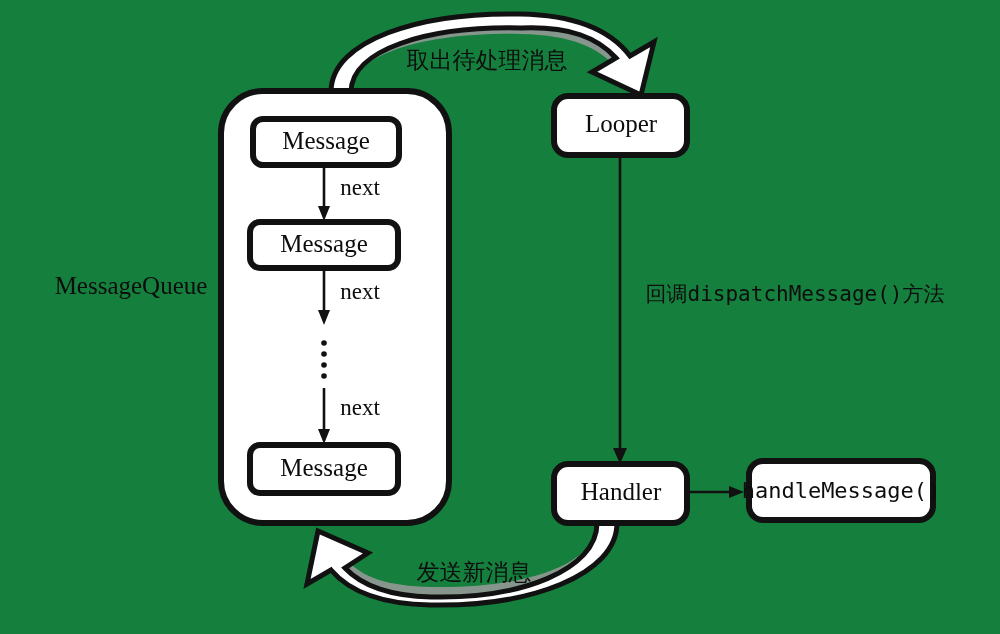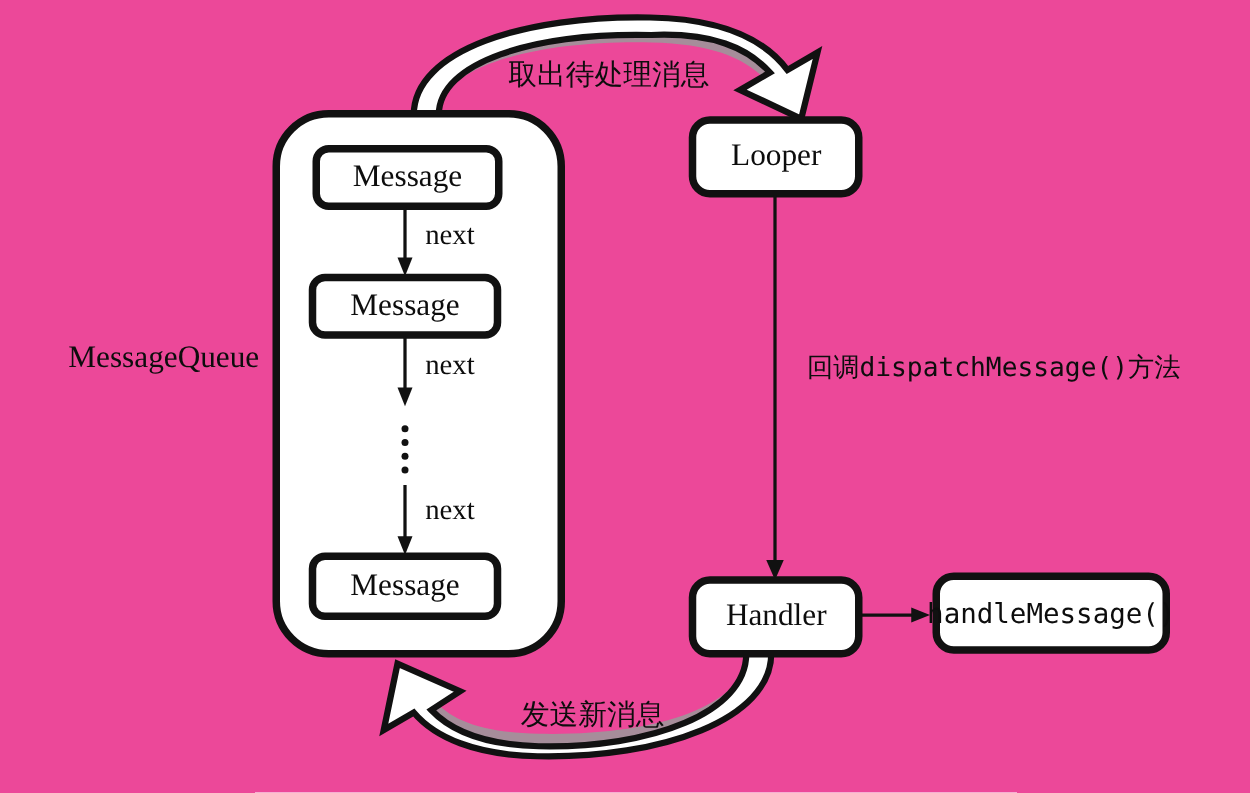--- a/index.html
+++ b/index.html
@@ -4,21 +4,21 @@
 <style>
   html, body {
     margin: 0;
     padding: 0;
     background: #ffffff;
   }
   #canvas {
     position: relative;
     width: 1000px;
     height: 634px;
-    background: #ec4899;
+    background: #15803d;
     overflow: hidden;
     font-family: "Liberation Serif", "DejaVu Serif", serif;
   }
   #diagram-svg {
     position: absolute;
     left: 0;
     top: 0;
     width: 1000px;
     height: 634px;
   }

